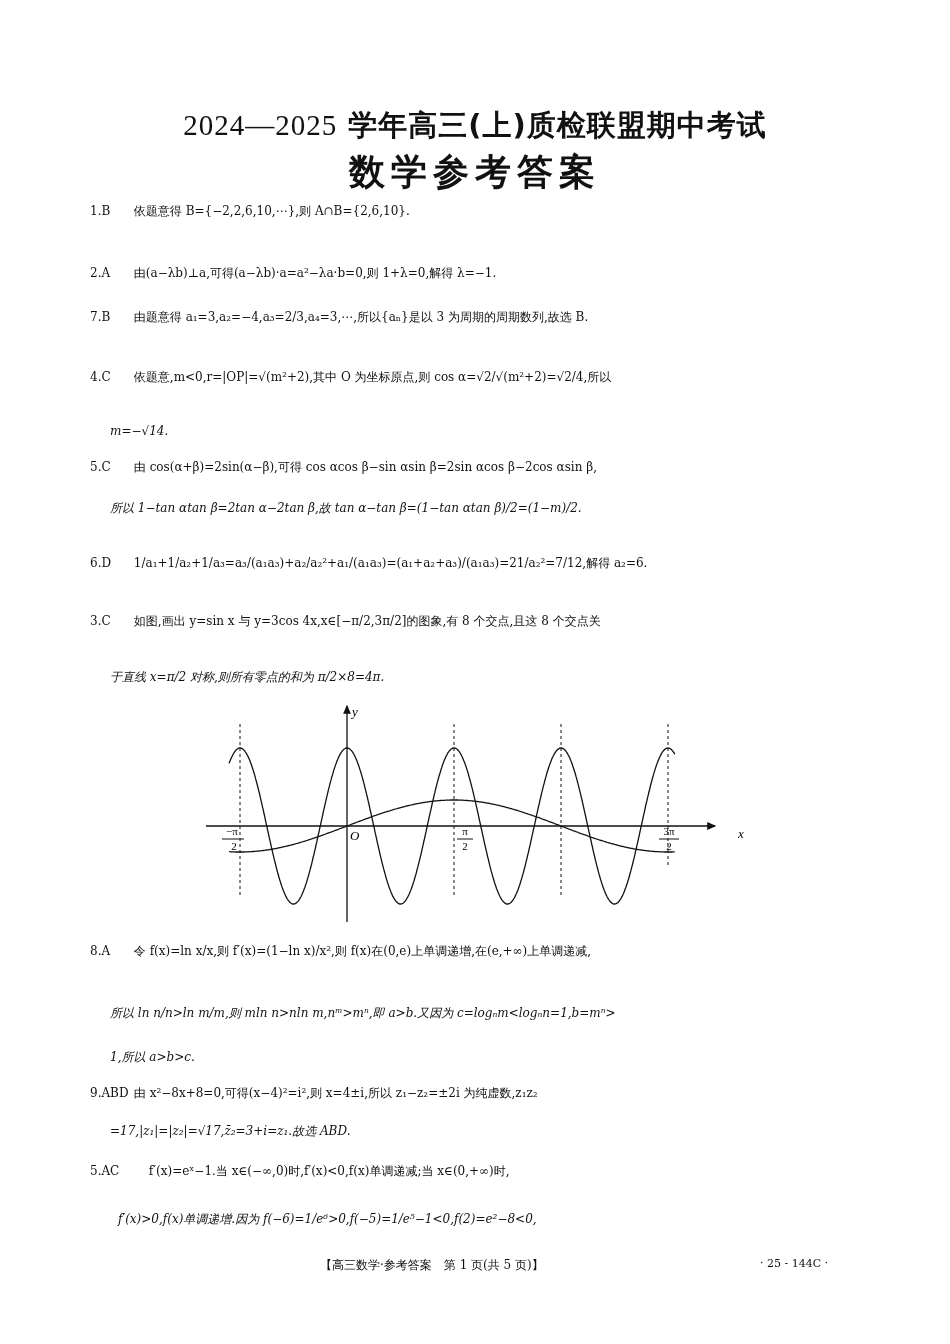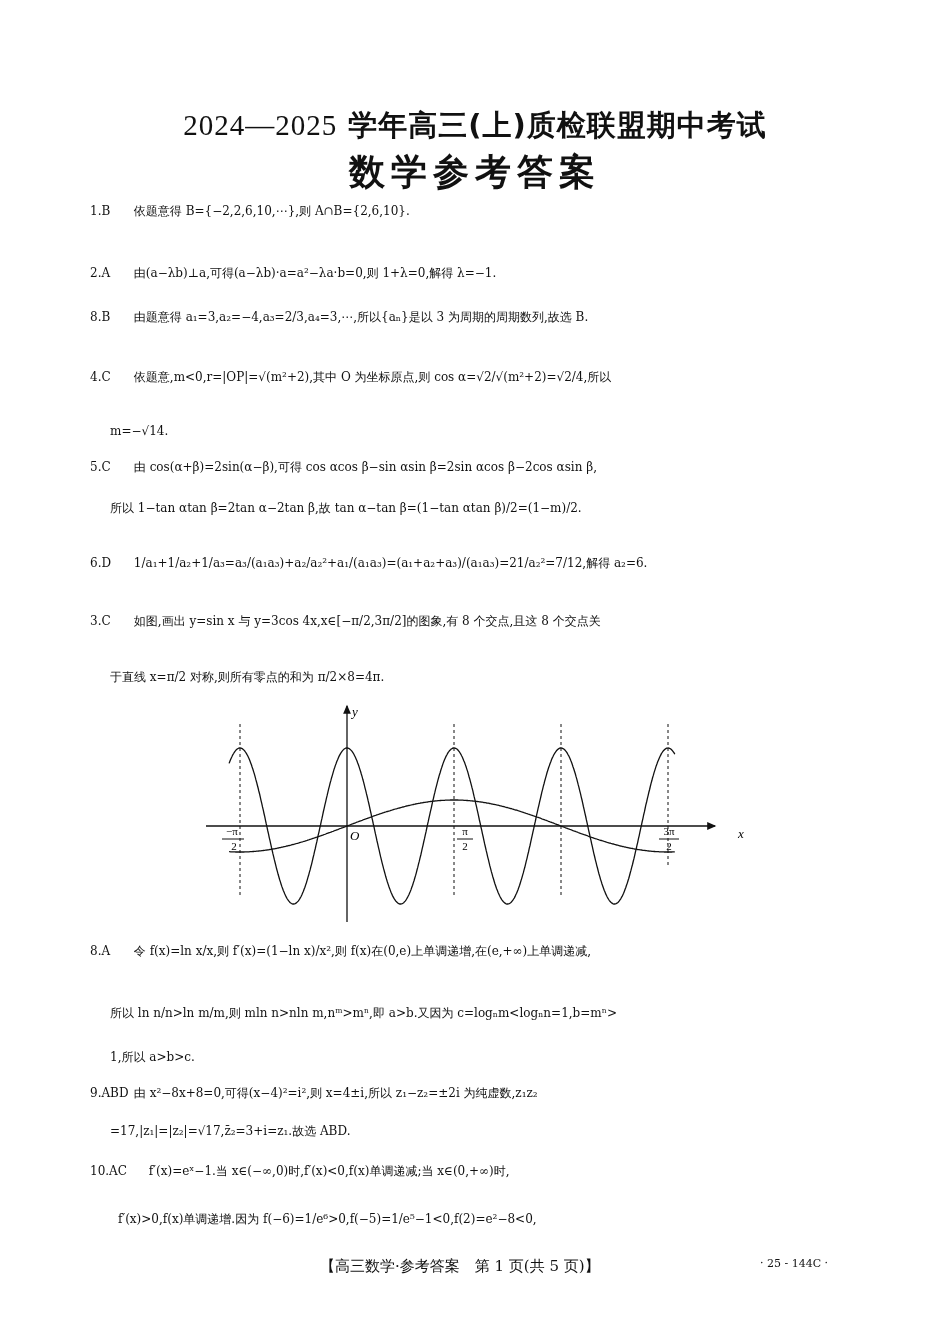--- a/index.html
+++ b/index.html
@@ -4,44 +4,44 @@
 <style>
   html, body { margin:0; padding:0; background:#fff; }
   body { width:950px; height:1344px; position:relative; overflow:hidden;
          font-family:"DejaVu Serif","Liberation Serif",serif; color:#111; }
   .title1 { position:absolute; top:106px; left:0; width:950px; text-align:center;
             font-family:"DejaVu Sans","Liberation Sans",sans-serif; font-size:29px; font-weight:bold; letter-spacing:1px; }
   .title1 .yr { font-family:"Liberation Serif","DejaVu Serif",serif; font-weight:normal; }
   .title2 { position:absolute; top:148px; left:0; width:950px; text-align:center;
             font-family:"DejaVu Sans","Liberation Sans",sans-serif; font-size:36px; font-weight:bold; letter-spacing:6px; }
   .line { position:absolute; left:90px; font-size:12px; white-space:nowrap; line-height:22px; }
-  .ind { left:110px; }
+  .ind { left:110px;font-style:italic; }
   .num { display:inline-block; min-width:40px; }
   .chart { position:absolute; left:200px; top:700px; width:560px; height:230px; }
-  .footer { position:absolute; top:1257px; left:320px; font-size:15px; white-space:nowrap; }
+  .footer { position:absolute; top:1257px; left:320px; font-size:12px; white-space:nowrap; }
   .footer-code { position:absolute; top:1257px; left:760px; font-size:11px; white-space:nowrap; }
 </style>
 </head>
 <body>
 
 <div class="title1"><span class="yr">2024—2025</span> <span>学年高三(上)质检联盟期中考试</span></div>
 <div class="title2">数学参考答案</div>
 
 <div class="line" style="top:200px">
   <span class="num">1.B</span>
   <span>依题意得 B={−2,2,6,10,⋯},则 A∩B={2,6,10}.</span>
 </div>
 
 <div class="line" style="top:262px">
   <span class="num">2.A</span>
   <span>由(a−λb)⊥a,可得(a−λb)·a=a²−λa·b=0,则 1+λ=0,解得 λ=−1.</span>
 </div>
 
 <div class="line" style="top:306px">
-  <span class="num">8.B</span>
+  <span class="num">7.B</span>
   <span>由题意得 a₁=3,a₂=−4,a₃=2/3,a₄=3,⋯,所以{aₙ}是以 3 为周期的周期数列,故选 B.</span>
 </div>
 
 <div class="line" style="top:366px">
   <span class="num">4.C</span>
   <span>依题意,m&lt;0,r=|OP|=√(m²+2),其中 O 为坐标原点,则 cos α=√2/√(m²+2)=√2/4,所以</span>
 </div>
 <div class="line ind" style="top:420px">m=−√14.</div>
 
 <div class="line" style="top:456px">
@@ -102,19 +102,19 @@
 <div class="line ind" style="top:1002px">所以 ln n/n&gt;ln m/m,则 mln n&gt;nln m,nᵐ&gt;mⁿ,即 a&gt;b.又因为 c=logₙm&lt;logₙn=1,b=mⁿ&gt;</div>
 <div class="line ind" style="top:1046px">1,所以 a&gt;b&gt;c.</div>
 
 <div class="line" style="top:1082px">
   <span class="num">9.ABD</span>
   <span>由 x²−8x+8=0,可得(x−4)²=i²,则 x=4±i,所以 z₁−z₂=±2i 为纯虚数,z₁z₂</span>
 </div>
 <div class="line ind" style="top:1120px">=17,|z₁|=|z₂|=√17,z̄₂=3+i=z₁.故选 ABD.</div>
 
 <div class="line" style="top:1160px">
-  <span class="num" style="min-width:55px">10.AC</span>
+  <span class="num" style="min-width:55px">5.AC</span>
   <span>f′(x)=eˣ−1.当 x∈(−∞,0)时,f′(x)&lt;0,f(x)单调递减;当 x∈(0,+∞)时,</span>
 </div>
 <div class="line ind" style="top:1208px; left:118px">f′(x)&gt;0,f(x)单调递增.因为 f(−6)=1/e⁶&gt;0,f(−5)=1/e⁵−1&lt;0,f(2)=e²−8&lt;0,</div>
 
 <div class="footer">【高三数学·参考答案　第 1 页(共 5 页)】</div>
 <div class="footer-code">· 25 - 144C ·</div>
 
 </body></html>

